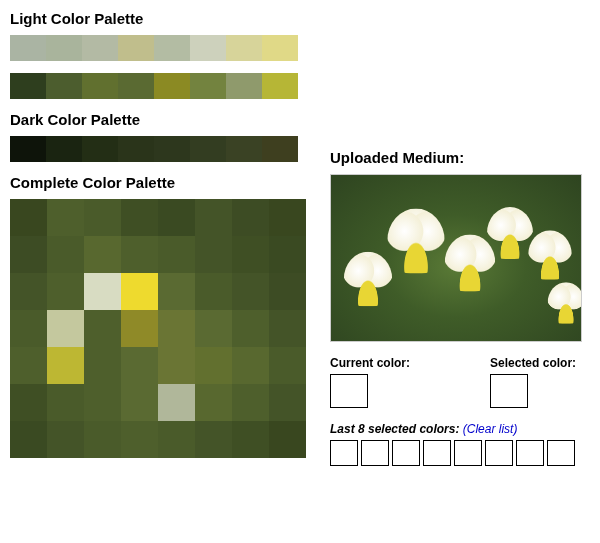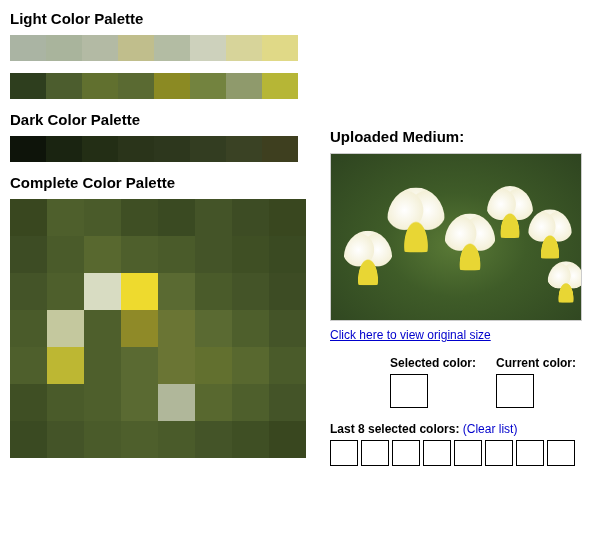--- a/index.html
+++ b/index.html
@@ -78,20 +78,21 @@
   }
   .box {
     width: 38px;
     height: 34px;
     border: 1px solid #000;
     background: #fff;
   }
   .last-row-hdr {
     margin-top: 14px;
     font-size: 12px;
+    font-style: italic;
   }
   .last-row-hdr .lbl { font-weight: bold; }
   .last-row-hdr .clear { color: #0000cc; text-decoration: none; cursor: pointer; }
   .small-boxes {
     display: flex;
     gap: 3px;
     margin-top: 4px;
   }
   .small-boxes .sbox {
     width: 28px;
@@ -223,29 +224,28 @@
 
     <div class="uploaded-img" id="uploaded-img">
         <div class="flower" style="left: 14px; top: 78px; transform: scale(1.05);"></div>
         <div class="flower" style="left: 62px; top: 40px; transform: scale(1.25);"></div>
         <div class="flower" style="left: 116px; top: 62px; transform: scale(1.1);"></div>
         <div class="flower" style="left: 156px; top: 32px; transform: scale(1);"></div>
         <div class="flower" style="left: 196px; top: 54px; transform: scale(0.95);"></div>
         <div class="flower" style="left: 212px; top: 102px; transform: scale(0.8);"></div>
       </div>
 
-    <a class="link">Click here to view original size</a>
 
     <div class="field-row">
+      <div class="field-block">
+        <div class="lbl">Current color:</div>
+        <div class="box"></div>
+      </div>
       <div class="field-block" style="margin-left:60px">
         <div class="lbl">Selected color:</div>
-        <div class="box"></div>
-      </div>
-      <div class="field-block">
-        <div class="lbl">Current color:</div>
         <div class="box"></div>
       </div>
     </div>
 
     <div class="last-row-hdr">
       <span class="lbl">Last 8 selected colors:</span>
       <span> </span>
       <a class="clear">(Clear list)</a>
     </div>
     <div class="small-boxes" id="last8">

